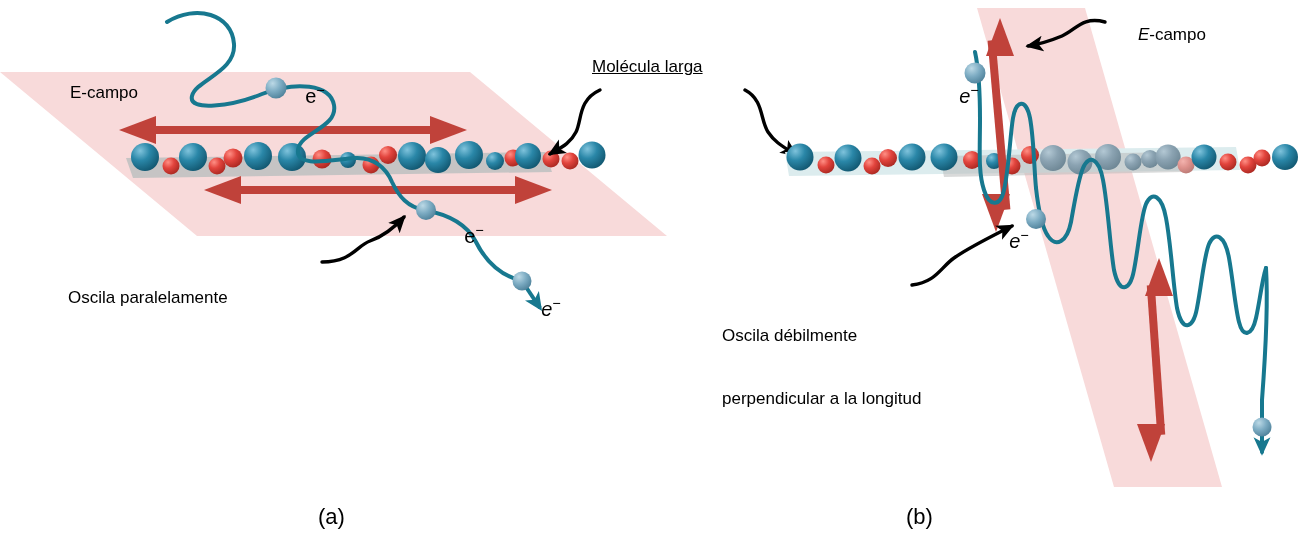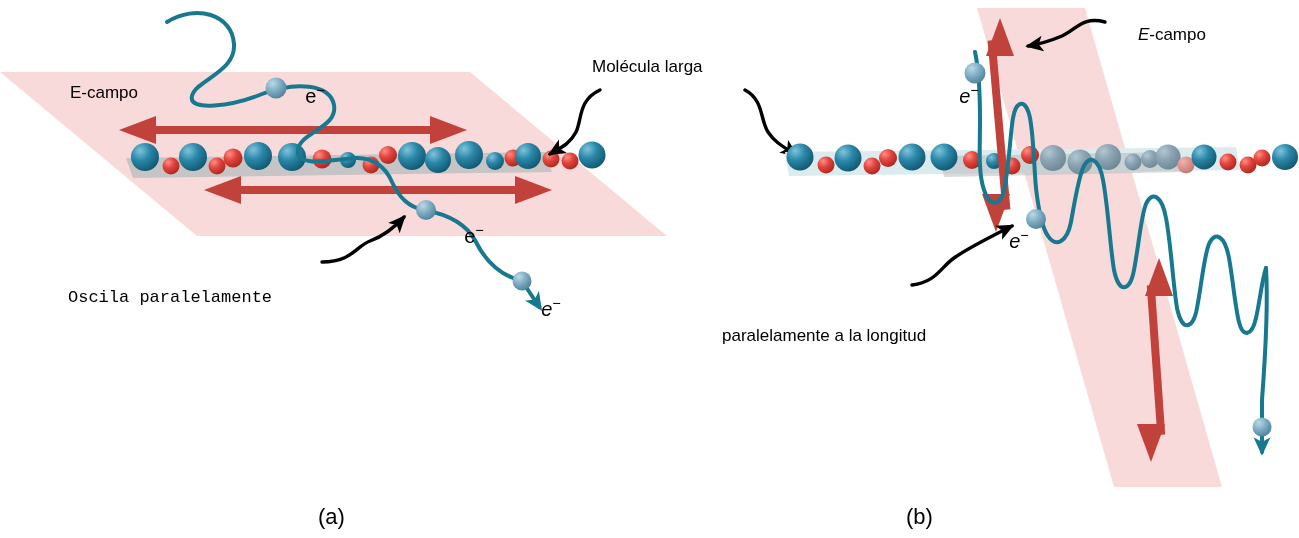--- a/index.html
+++ b/index.html
@@ -188,42 +188,43 @@
   </div>
 
   <div class="lbl lbl-e" style="left:442px; top:198px;">
     <span>e</span><span class="sup">−</span>
   </div>
 
   <div class="lbl lbl-e ital" style="left:519px; top:271px;">
     <span>e</span><span class="sup">−</span>
   </div>
 
-  <div class="lbl lbl-big" style="left:68px; top:247px;font-family:Liberation Mono, monospace;">
+  <div class="lbl lbl-big" style="left:68px; top:247px;">
     <div>Oscila paralelamente</div>
   </div>
 
-  <div class="lbl lbl-big" style="left:592px; top:57px;">Molécula larga</div>
+  <div class="lbl lbl-big" style="left:592px; top:57px;text-decoration:underline;">Molécula larga</div>
 
   <div class="lbl lbl-big" style="left:1119px; top:4px;">
     <span class="ital">E</span><span>-campo</span>
   </div>
 
   <div class="lbl lbl-e ital" style="left:937px; top:58px;">
     <span>e</span><span class="sup">−</span>
   </div>
 
   <div class="lbl lbl-e ital" style="left:987px; top:203px;">
     <span>e</span><span class="sup">−</span>
   </div>
 
   <div class="lbl lbl-e ital" style="left:1277px; top:411px;">
     
   </div>
 
   <div class="lbl lbl-big" style="left:722px; top:285px;">
-    <div>paralelamente a la longitud</div>
+    <div>Oscila débilmente</div>
+    <div>perpendicular a la longitud</div>
   </div>
 
   <div class="lbl lbl-panel" style="left:318px; top:504px;">(a)</div>
   <div class="lbl lbl-panel" style="left:906px; top:504px;">(b)</div>
 
 </div>
 
 </body></html>

